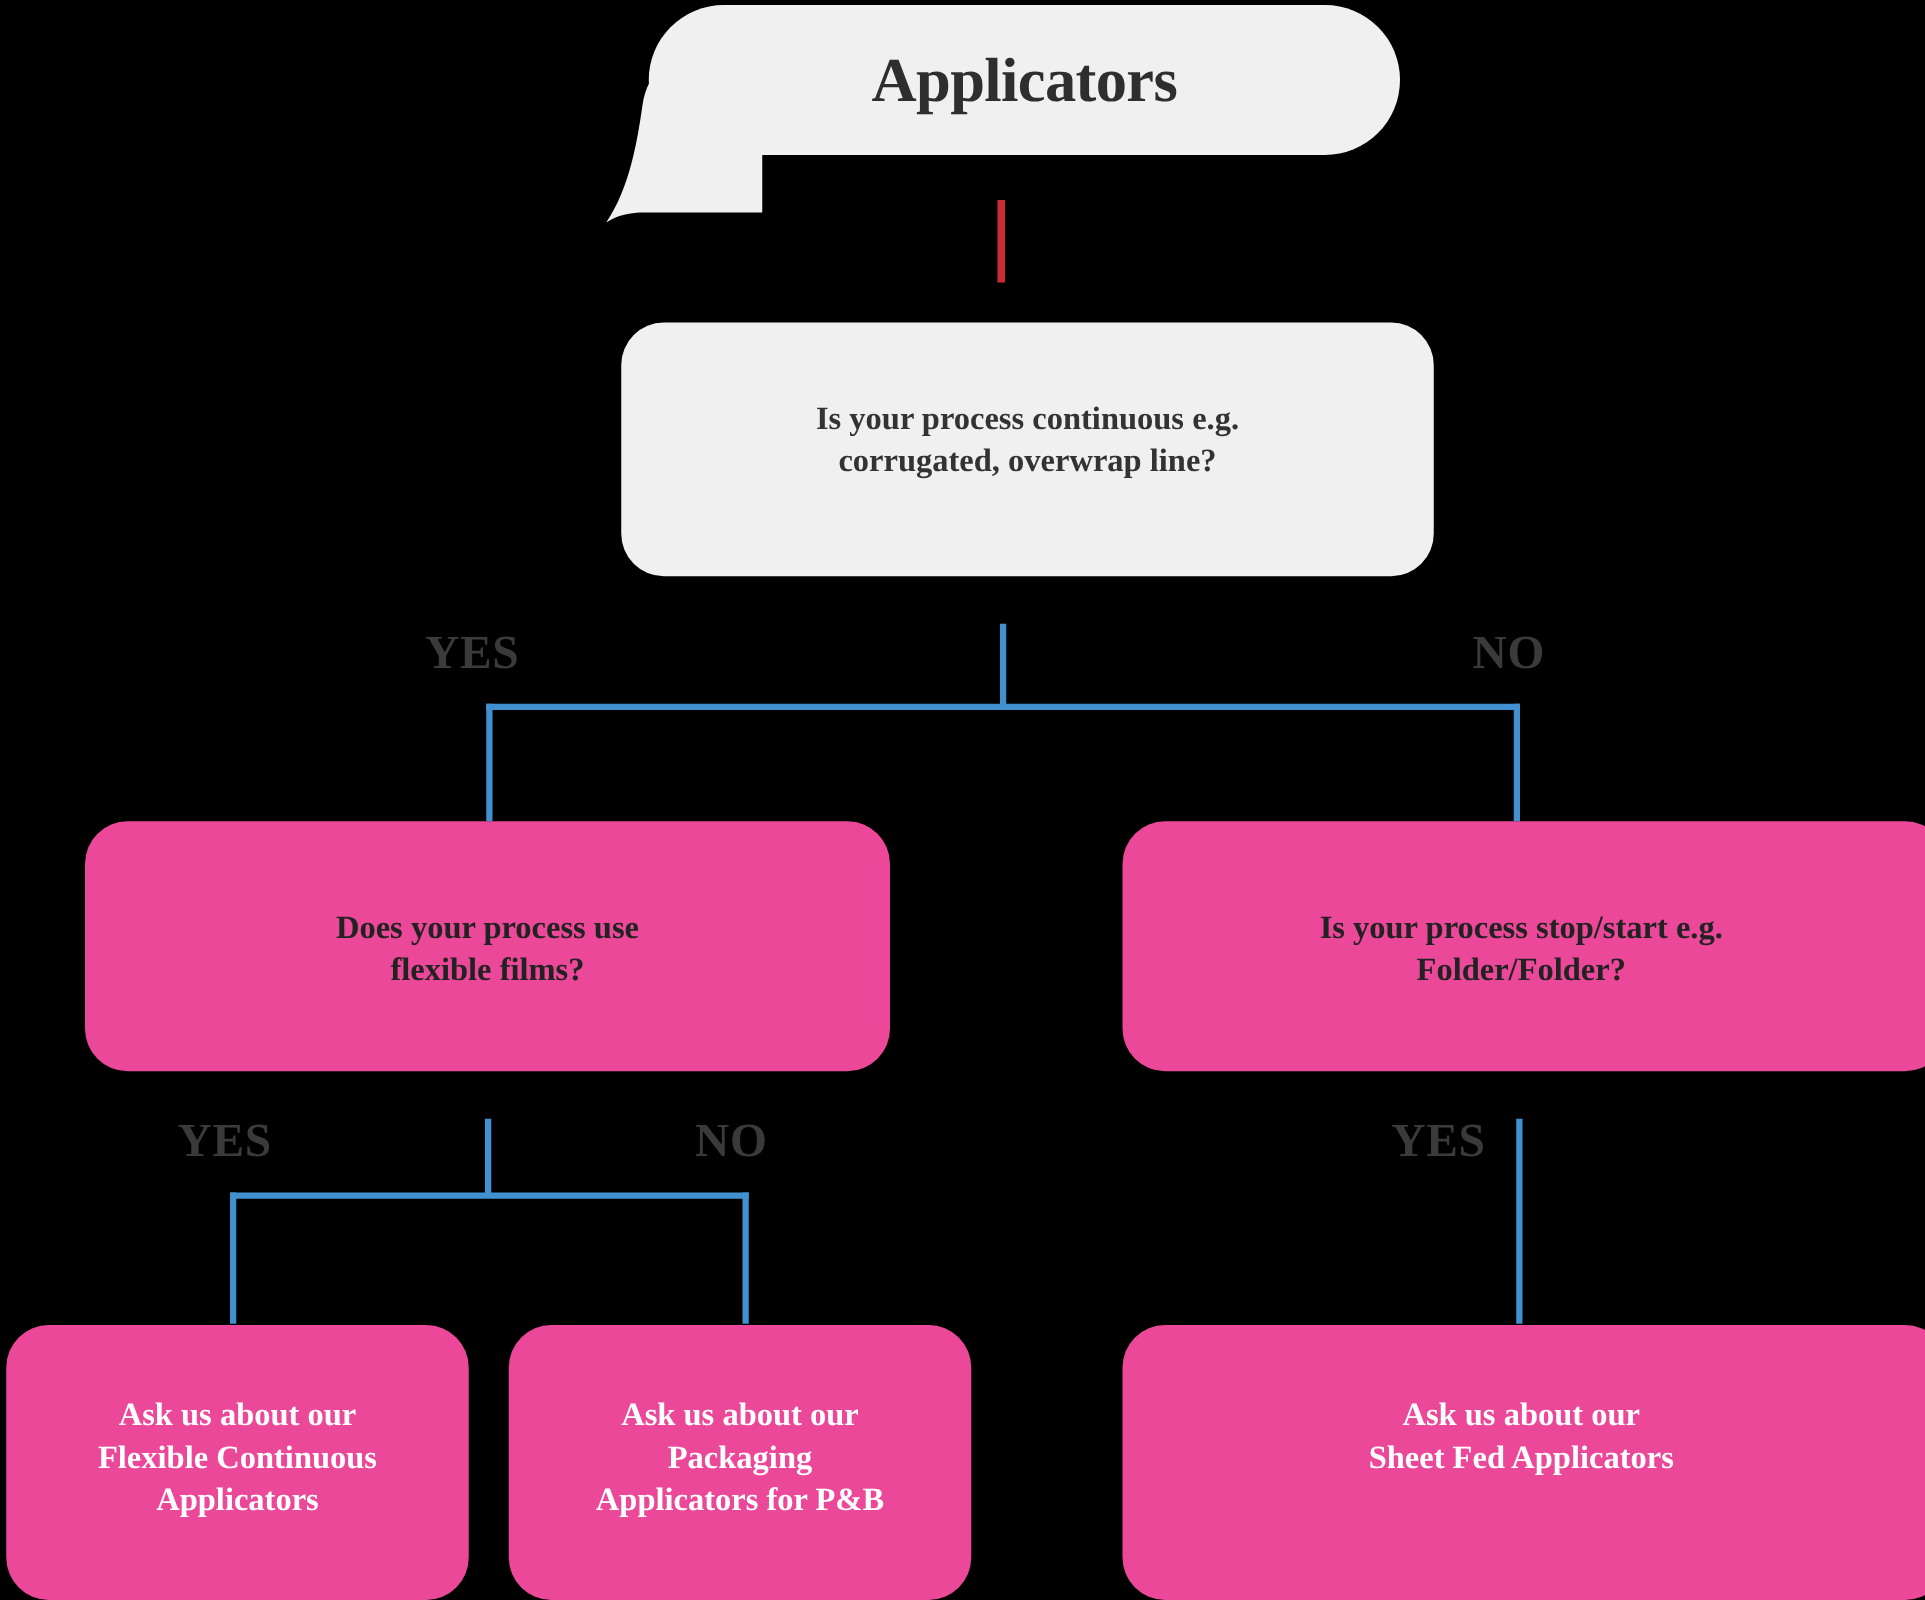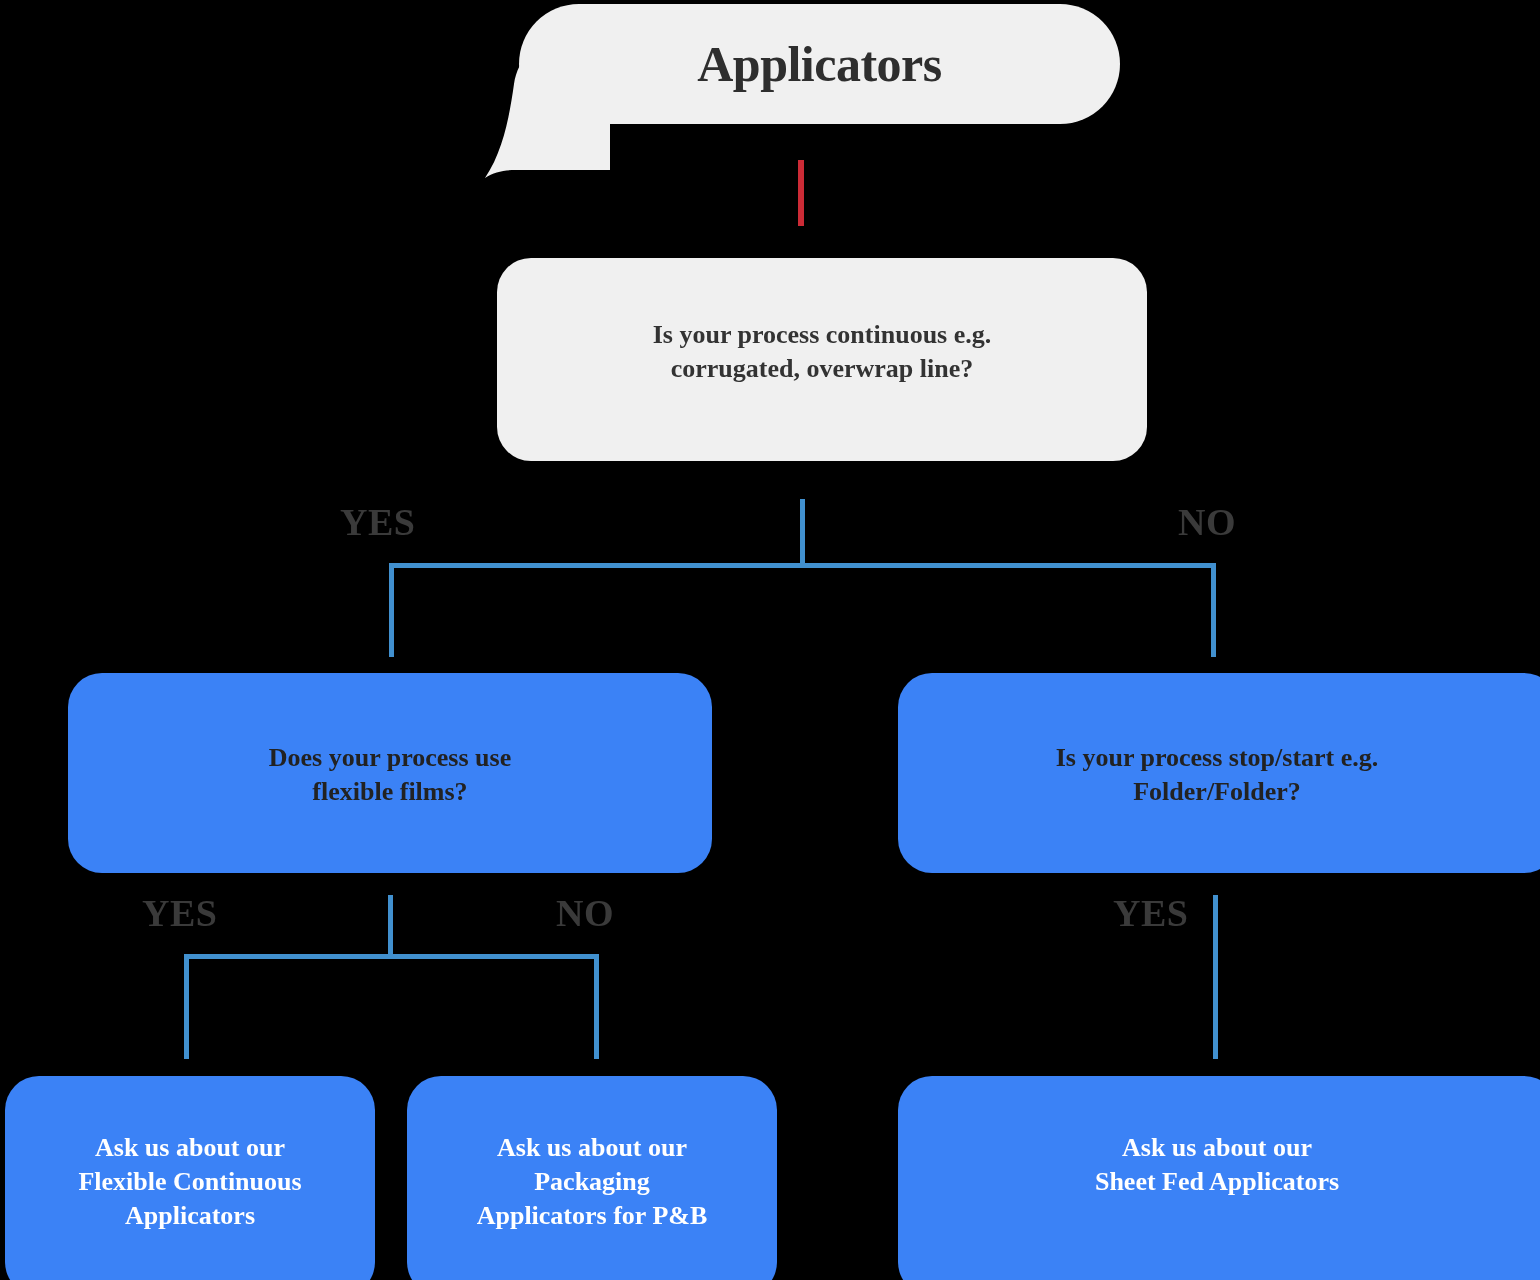--- a/index.html
+++ b/index.html
@@ -66,22 +66,21 @@
   .node-grey {
     background: #f0f0f0;
   }
   .node-grey .node-text {
     color: #333333;
     font-size: 26px;
   }
 
   
   .node-blue {
-    background: #3b82f6;
-    margin-top: 16px;
+    background: #ec4899;
   }
   .node-blue .node-text.dark {
     color: #222222;
     font-size: 26px;
   }
   .node-blue .node-text.light {
     color: #ffffff;
     font-size: 26px;
     text-align: center;
   }

